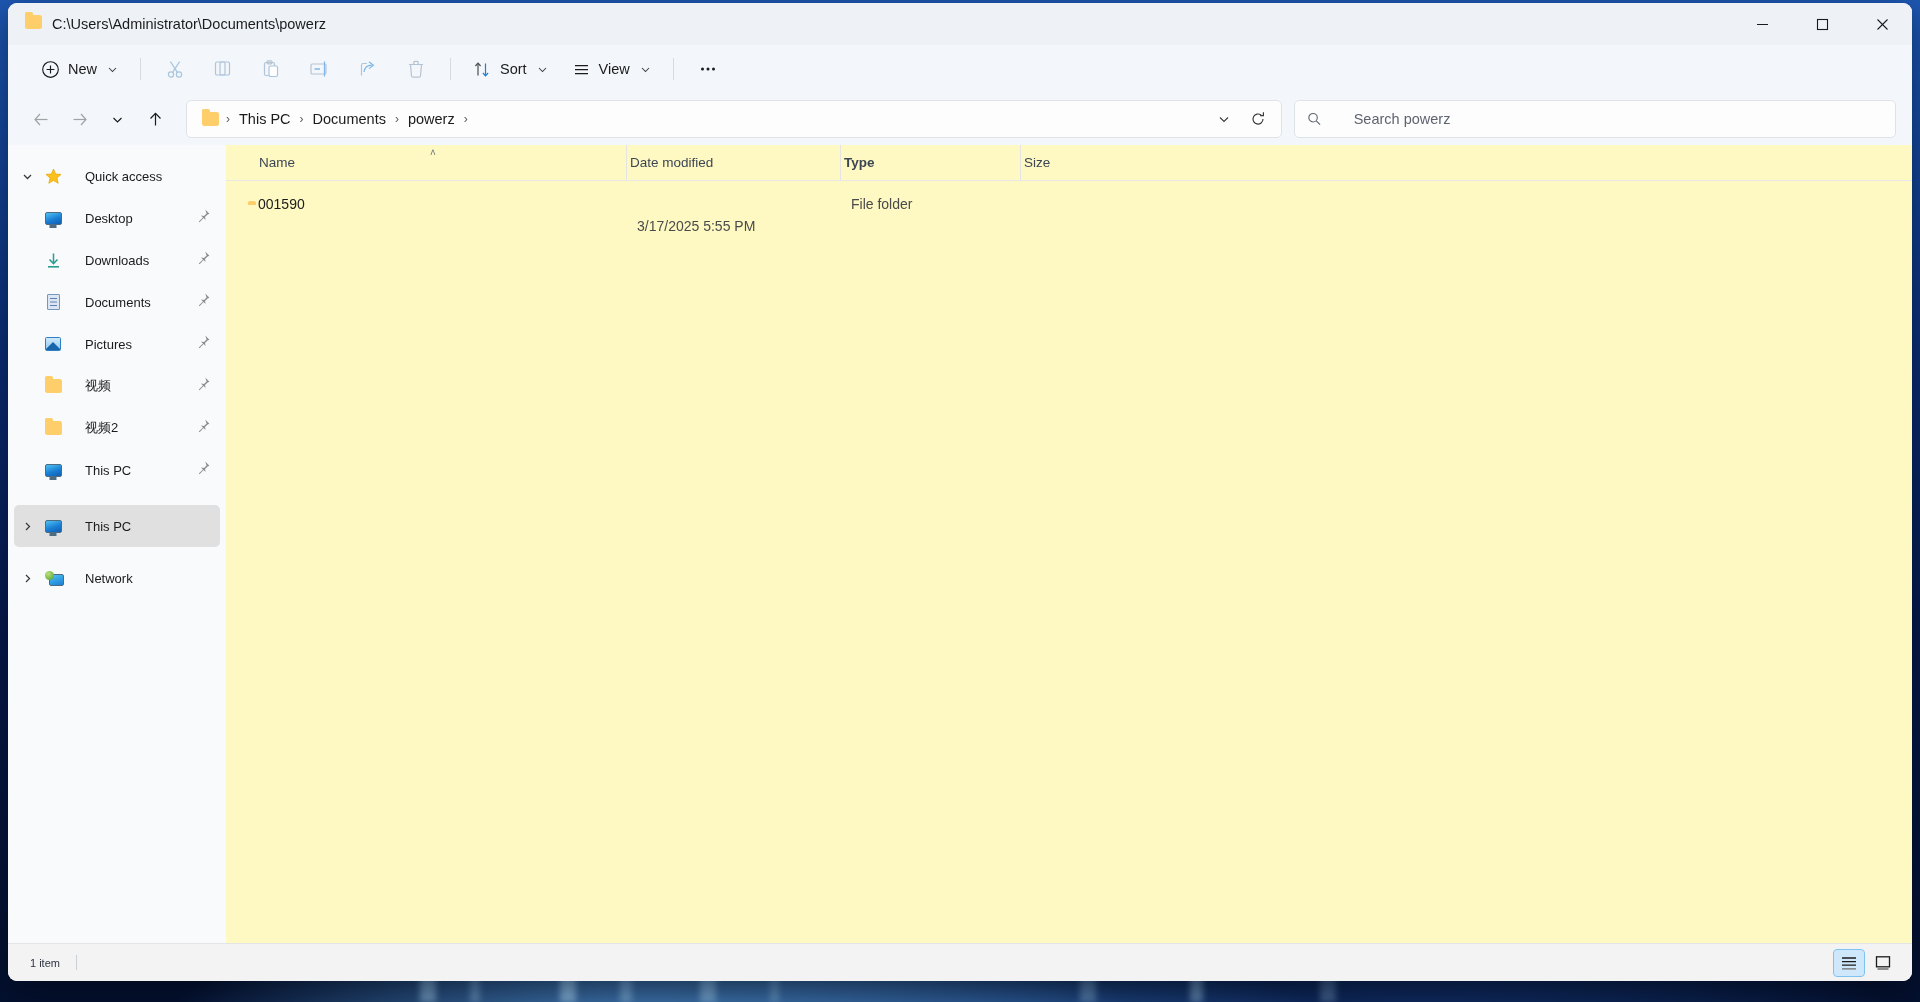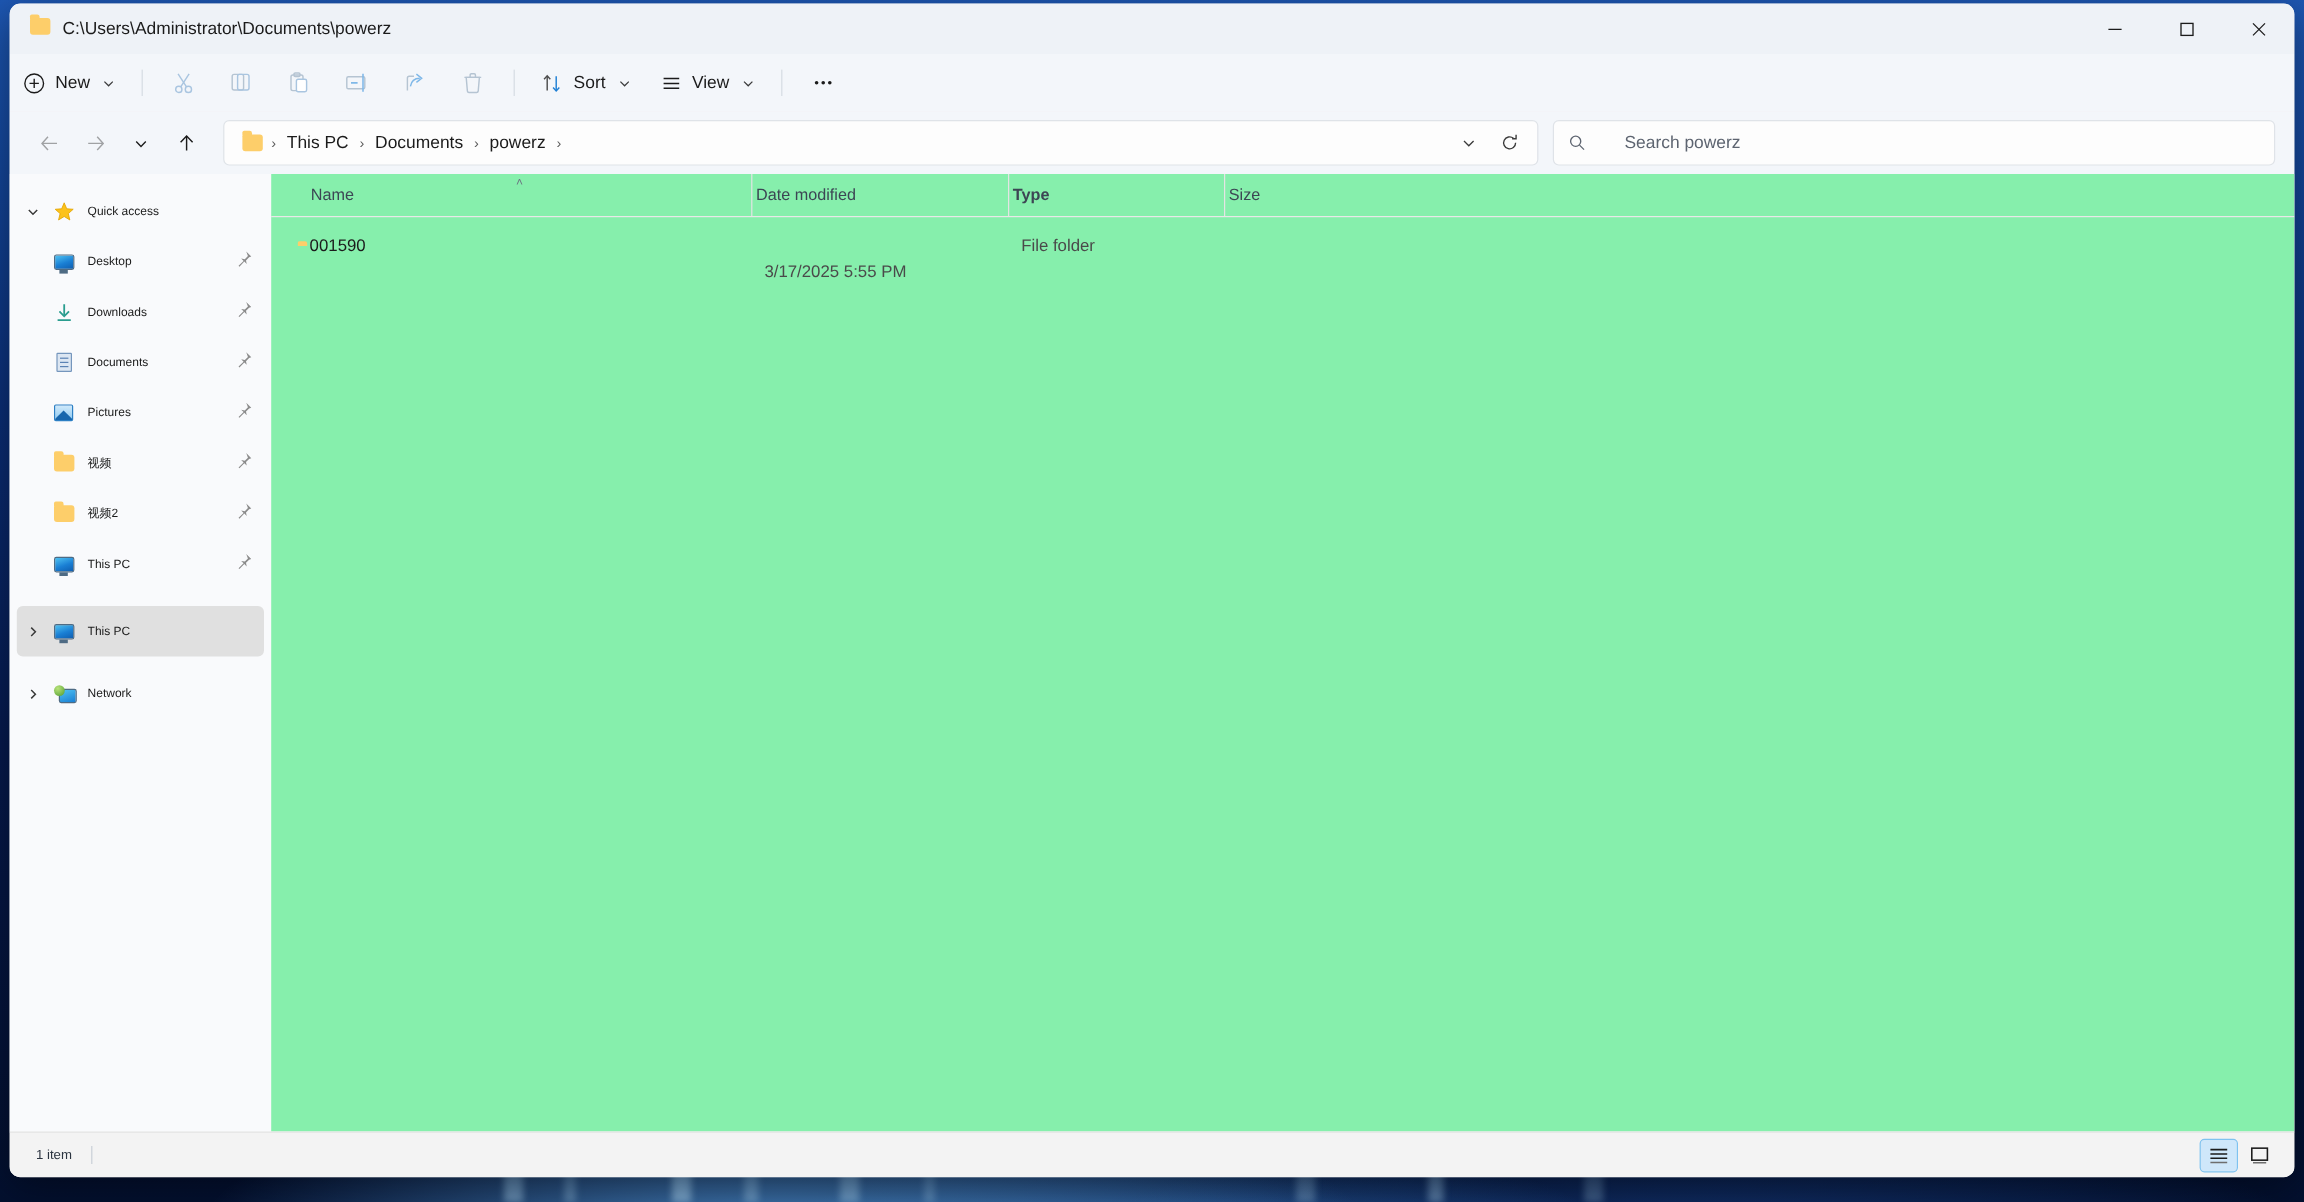--- a/index.html
+++ b/index.html
@@ -79,20 +79,21 @@
     justify-content: center;
     flex: none;
   }
 
   
   #toolbar {
     height: 48px;
     background: #f3f6fa;
     display: flex;
     align-items: center;
+    padding-left: 22px;
     gap: 2px;
     flex: none;
   }
   .tb-item {
     height: 36px;
     display: flex;
     align-items: center;
     gap: 8px;
     padding: 0 11px;
     border-radius: 5px;
@@ -227,23 +228,23 @@
     font-size: 11px;
   }
   .nav-ico {
     width: 26px;
     display: flex;
     align-items: center;
     justify-content: center;
     flex: none;
   }
   .nav-label {
-    font-size: 10px;
+    font-size: 13px;
     color: #1b1b1b;
-    margin-left: 7px;
+    margin-left: 19px;
     white-space: nowrap;
     flex: 1;
     overflow: hidden;
   }
   .nav-pin { flex: none; margin-right: 4px; }
   .indent { padding-left: 26px; }
 
   
   .ico-folder {
     width: 17px; height: 14px;
@@ -311,21 +312,21 @@
     background: radial-gradient(circle at 35% 30%, #b9e37a, #4f9b2f);
     border-radius: 50%;
   }
 
   
   #filelist {
     flex: 1;
     display: flex;
     flex-direction: column;
     min-width: 0;
-    background: #86efac;
+    background: #fef9c3;
   }
   #colhead {
     height: 36px;
     display: flex;
     align-items: stretch;
     border-bottom: 1px solid #e8e8e8;
     padding-left: 22px;
     flex: none;
     position: relative;
   }

